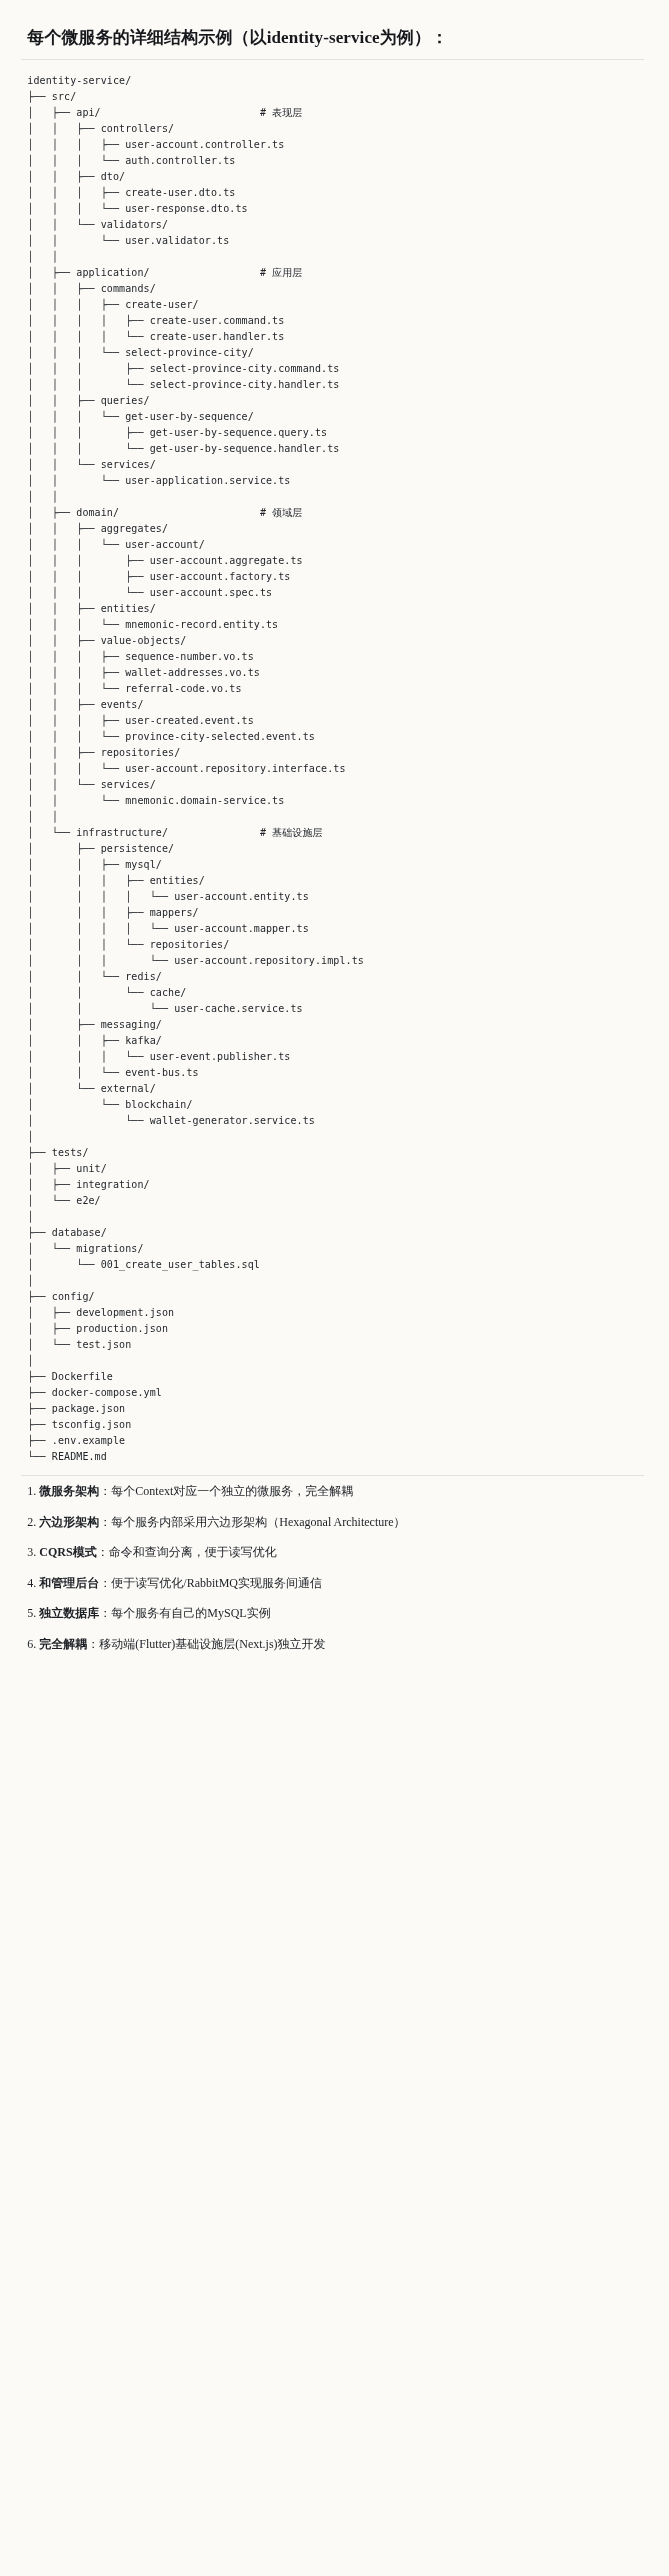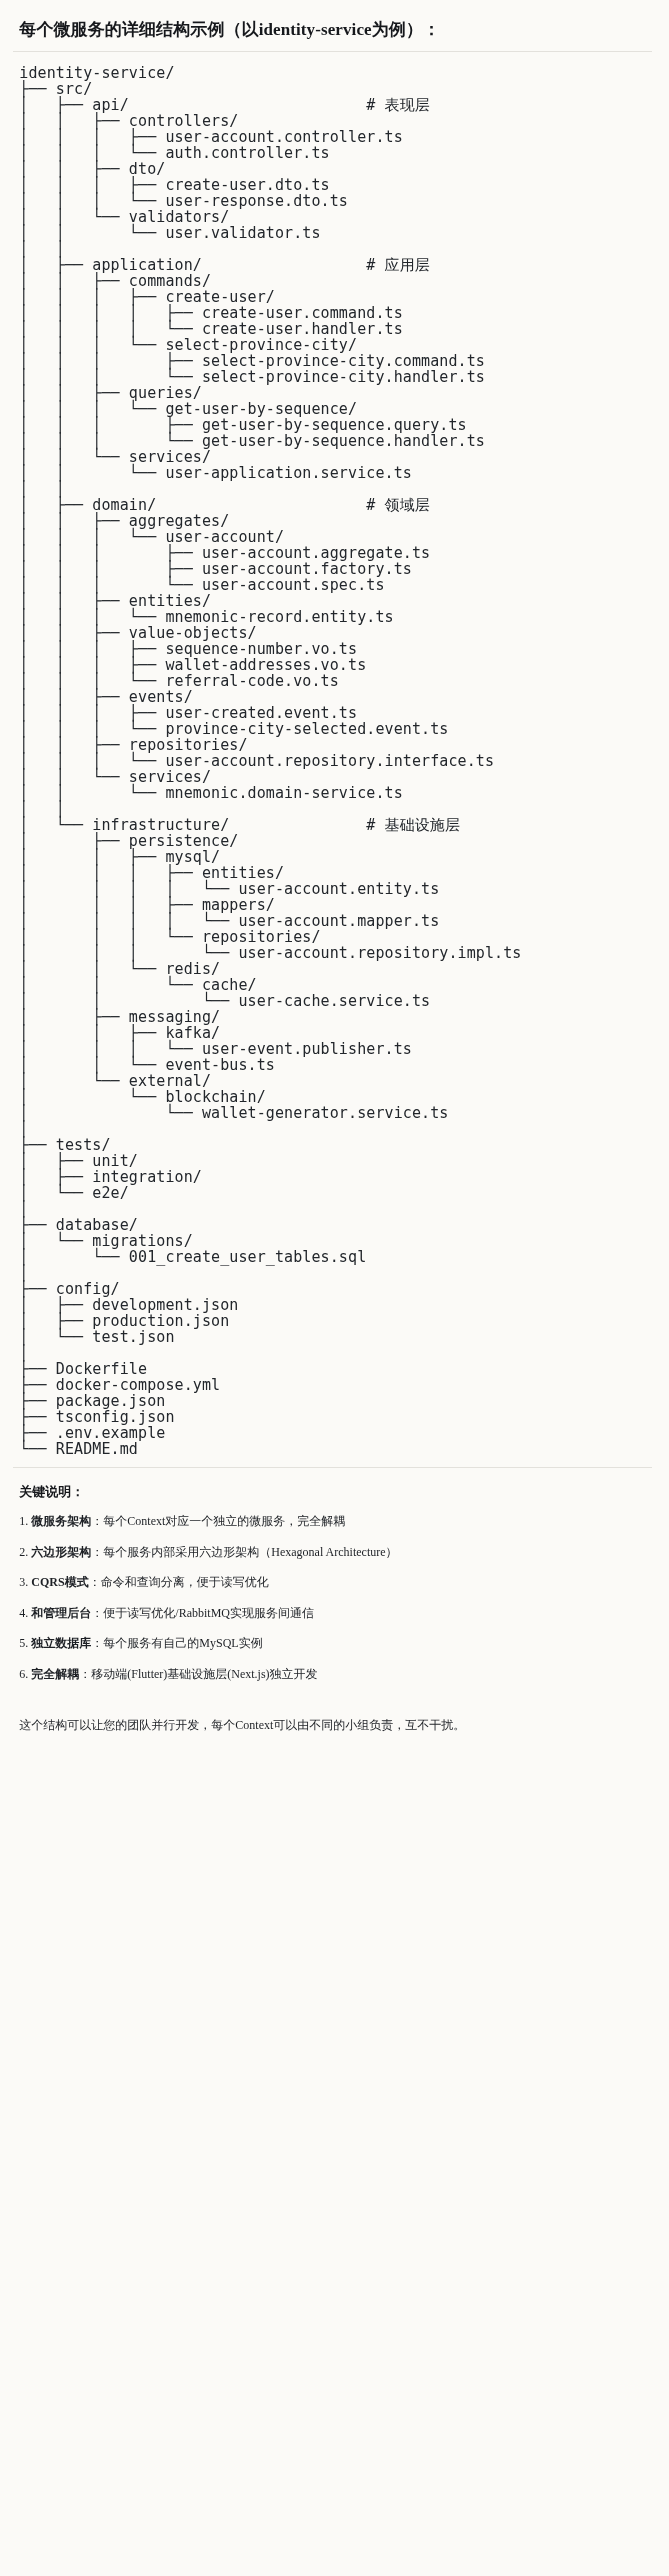--- a/index.html
+++ b/index.html
@@ -11,21 +11,21 @@
   body {
     width: 669px;
     font-family: "Liberation Sans", sans-serif;
     color: #1f1f1f;
     -webkit-font-smoothing: antialiased;
   }
   .page {
     width: 665px;
     box-sizing: border-box;
     background: #fbfaf7;
-    padding: 8px;
+    padding: 16px;
   }
   .title-block {
     padding: 11.3px 11.3px 8.8px 11.3px;
   }
   .doc-title {
     font-family: "Liberation Serif", "DejaVu Serif", serif;
     font-weight: bold;
     font-size: 17px;
     line-height: 1.35;
     letter-spacing: 0.1px;
@@ -37,21 +37,21 @@
     background: #e3e1dc;
     border: 0;
     margin: 0 5px;
   }
   .tree-block {
     padding: 13.8px 11.3px 10px 11.3px;
   }
   pre.tree {
     margin: 0;
     font-family: "DejaVu Sans Mono", "Liberation Mono", monospace;
-    font-size: 15px;
+    font-size: 10px;
     line-height: 16px;
     color: #22262b;
     white-space: pre;
     letter-spacing: 0.1px;
     tab-size: 4;
   }
   .notes-block {
     padding: 6.3px 11.3px 3.8px 11.3px;
   }
   .notes-title {
@@ -187,28 +187,26 @@
 ├── docker-compose.yml
 ├── package.json
 ├── tsconfig.json
 ├── .env.example
 └── README.md</pre>
   </div>
 
   <hr class="rule">
 
   <div class="notes-block">
-    <div class="notes-title">关键说明：</div>
 
     <ol class="notes">
       <li><span class="note-key">微服务架构</span><span>：每个Context对应一个独立的微服务，完全解耦</span></li>
       <li><span class="note-key">六边形架构</span><span>：每个服务内部采用六边形架构（Hexagonal Architecture）</span></li>
       <li><span class="note-key">CQRS模式</span><span>：命令和查询分离，便于读写优化</span></li>
       <li><span class="note-key">和管理后台</span><span>：便于读写优化/RabbitMQ实现服务间通信</span></li>
       <li><span class="note-key">独立数据库</span><span>：每个服务有自己的MySQL实例</span></li>
       <li><span class="note-key">完全解耦</span><span>：移动端(Flutter)基础设施层(Next.js)独立开发</span></li>
     </ol>
   </div>
 
-  <div class="closing">这个结构可以让您的团队并行开发，每个Context可以由不同的小组负责，互不干扰。</div>
 
 </div>
 
 
 </body></html>

